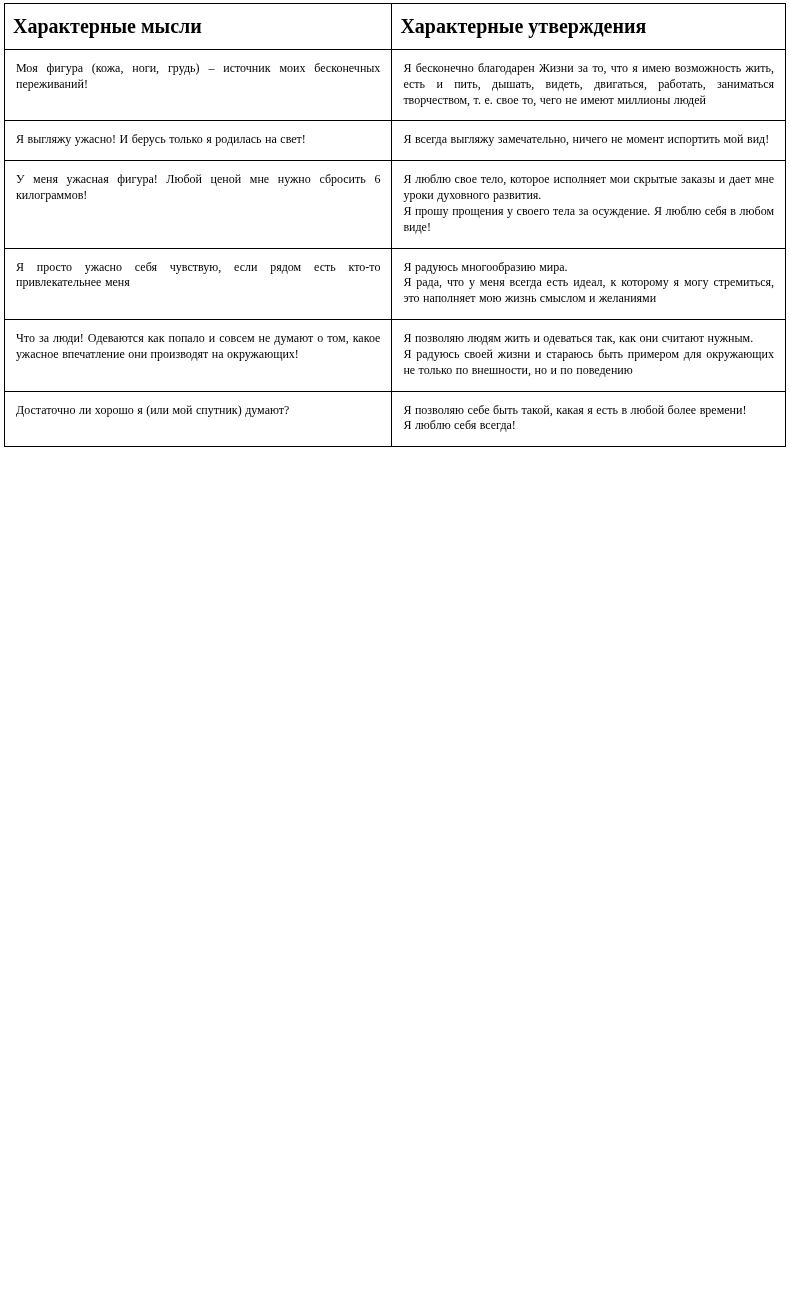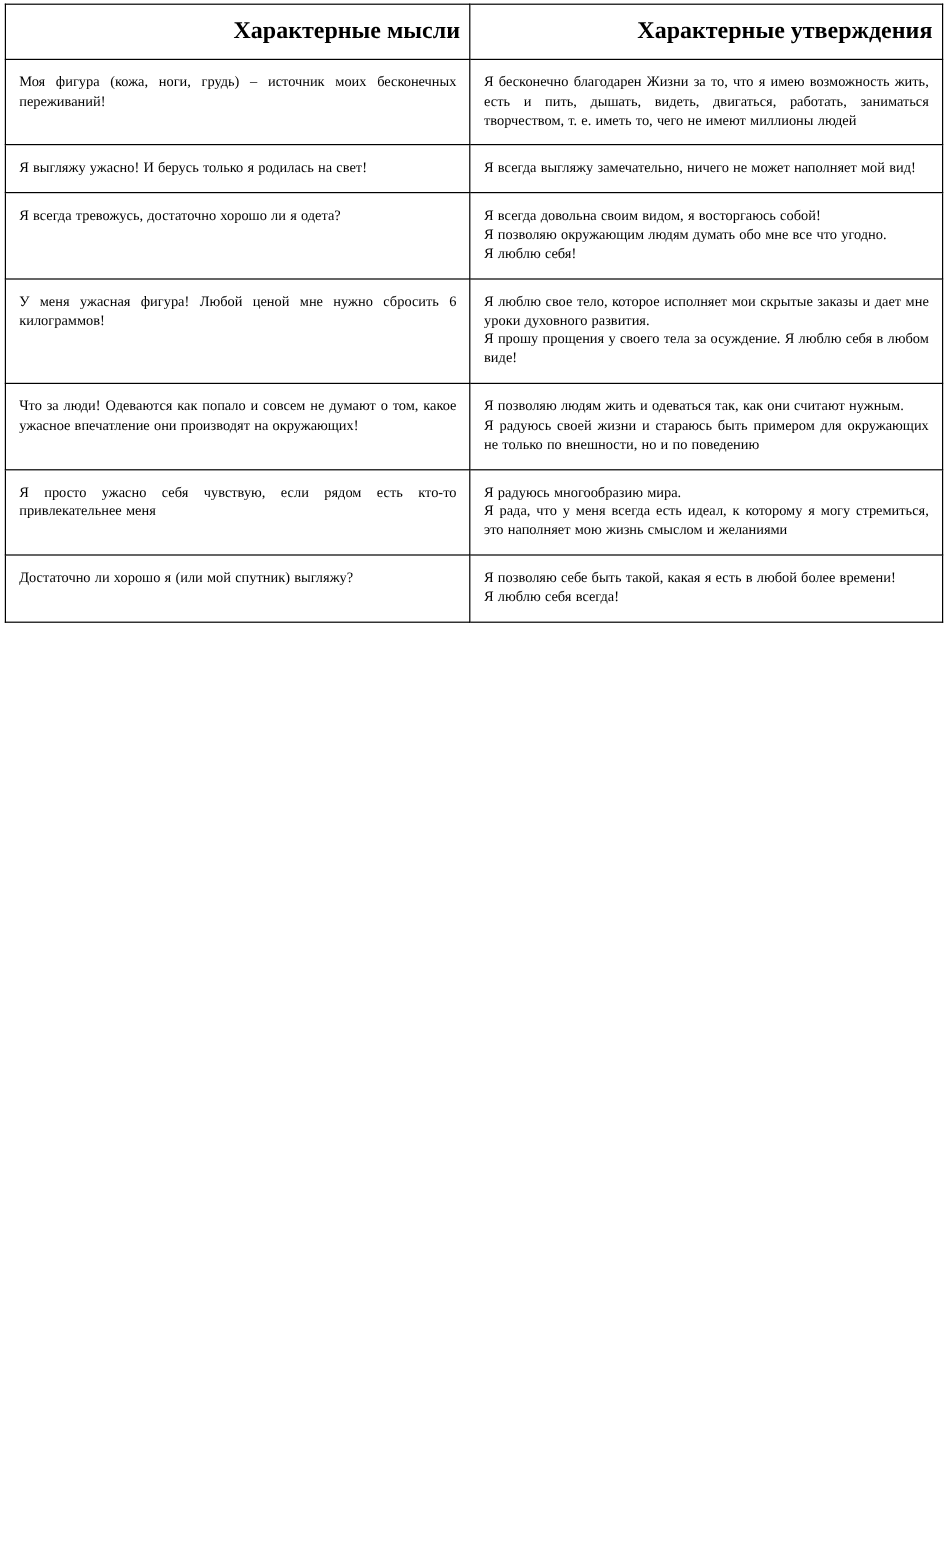--- a/index.html
+++ b/index.html
@@ -23,21 +23,21 @@
   }
   table.compare-table th,
   table.compare-table td {
     border: 1px solid #000000;
     vertical-align: top;
     box-sizing: border-box;
   }
   table.compare-table th {
     font-size: 20px;
     font-weight: bold;
-    text-align: right;
+    text-align: left;
     padding: 10px 8px;
     line-height: 1.25;
   }
   table.compare-table td {
     font-size: 12px;
     line-height: 1.32;
     padding: 11px 11px 12px 11px;
     text-align: justify;
     white-space: pre-line;
     hyphens: auto;
@@ -58,47 +58,41 @@
     </colgroup>
     <thead>
       <tr>
         <th>Характерные мысли</th>
         <th>Характерные утверждения</th>
       </tr>
     </thead>
     <tbody>
       <tr>
         <td>Моя фигура (кожа, ноги, грудь) – источник моих бесконечных переживаний!</td>
-        <td>Я бесконечно благодарен Жизни за то, что я имею возможность жить, есть и пить, дышать, видеть, двигаться, работать, заниматься творчеством, т. е. иметь то, чего не имеют миллионы людей</td>
+        <td>Я бесконечно благодарен Жизни за то, что я имею возможность жить, есть и пить, дышать, видеть, двигаться, работать, заниматься творчеством, т. е. свое то, чего не имеют миллионы людей</td>
       </tr>
       <tr>
         <td>Я выгляжу ужасно! И берусь только я родилась на свет!</td>
-        <td>Я всегда выгляжу замечательно, ничего не может наполняет мой вид!</td>
-      </tr>
-      <tr>
-        <td>Я всегда тревожусь, достаточно хорошо ли я одета?</td>
-        <td>Я всегда довольна своим видом, я восторгаюсь собой!
-Я позволяю окружающим людям думать обо мне все что угодно.
-Я люблю себя!</td>
+        <td>Я всегда выгляжу замечательно, ничего не момент испортить мой вид!</td>
       </tr>
       <tr>
         <td>У меня ужасная фигура! Любой ценой мне нужно сбросить 6 килограммов!</td>
         <td>Я люблю свое тело, которое исполняет мои скрытые заказы и дает мне уроки духовного развития.
 Я прошу прощения у своего тела за осуждение. Я люблю себя в любом виде!</td>
       </tr>
       <tr>
+        <td>Я просто ужасно себя чувствую, если рядом есть кто-то привлекательнее меня</td>
+        <td>Я радуюсь многообразию мира.
+Я рада, что у меня всегда есть идеал, к которому я могу стремиться, это наполняет мою жизнь смыслом и желаниями</td>
+      </tr>
+      <tr>
         <td>Что за люди! Одеваются как попало и совсем не думают о том, какое ужасное впечатление они производят на окружающих!</td>
         <td>Я позволяю людям жить и одеваться так, как они считают нужным.
 Я радуюсь своей жизни и стараюсь быть примером для окружающих не только по внешности, но и по поведению</td>
       </tr>
       <tr>
-        <td>Я просто ужасно себя чувствую, если рядом есть кто-то привлекательнее меня</td>
-        <td>Я радуюсь многообразию мира.
-Я рада, что у меня всегда есть идеал, к которому я могу стремиться, это наполняет мою жизнь смыслом и желаниями</td>
-      </tr>
-      <tr>
-        <td>Достаточно ли хорошо я (или мой спутник) выгляжу?</td>
+        <td>Достаточно ли хорошо я (или мой спутник) думают?</td>
         <td>Я позволяю себе быть такой, какая я есть в любой более времени!
 Я люблю себя всегда!</td>
       </tr>
     </tbody>
   </table>
 </div>
 
 </body></html>

